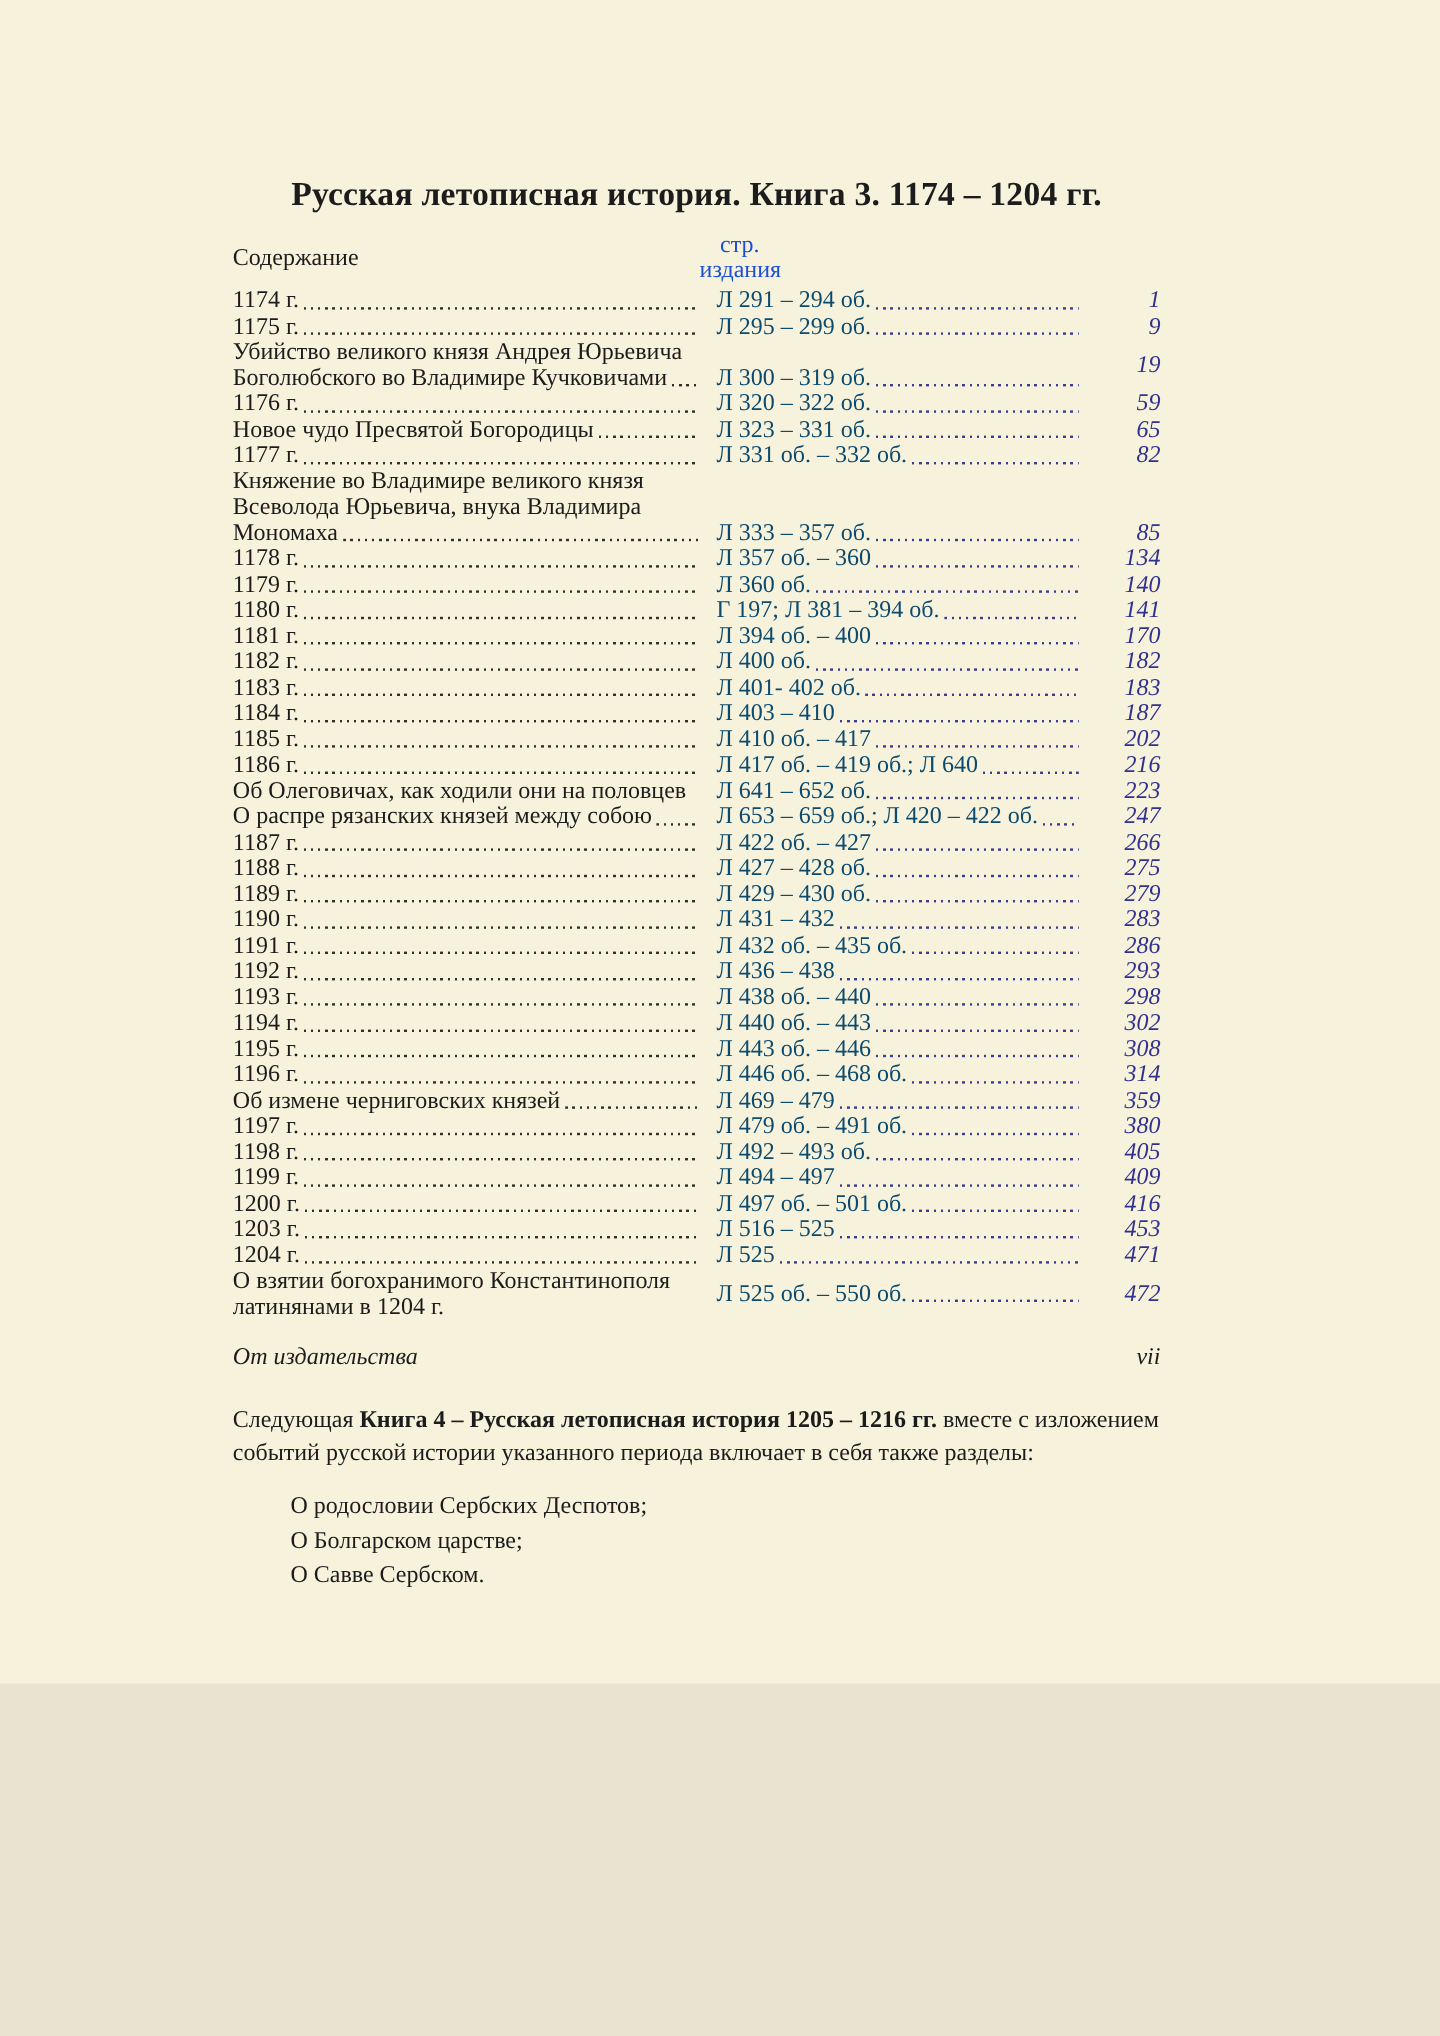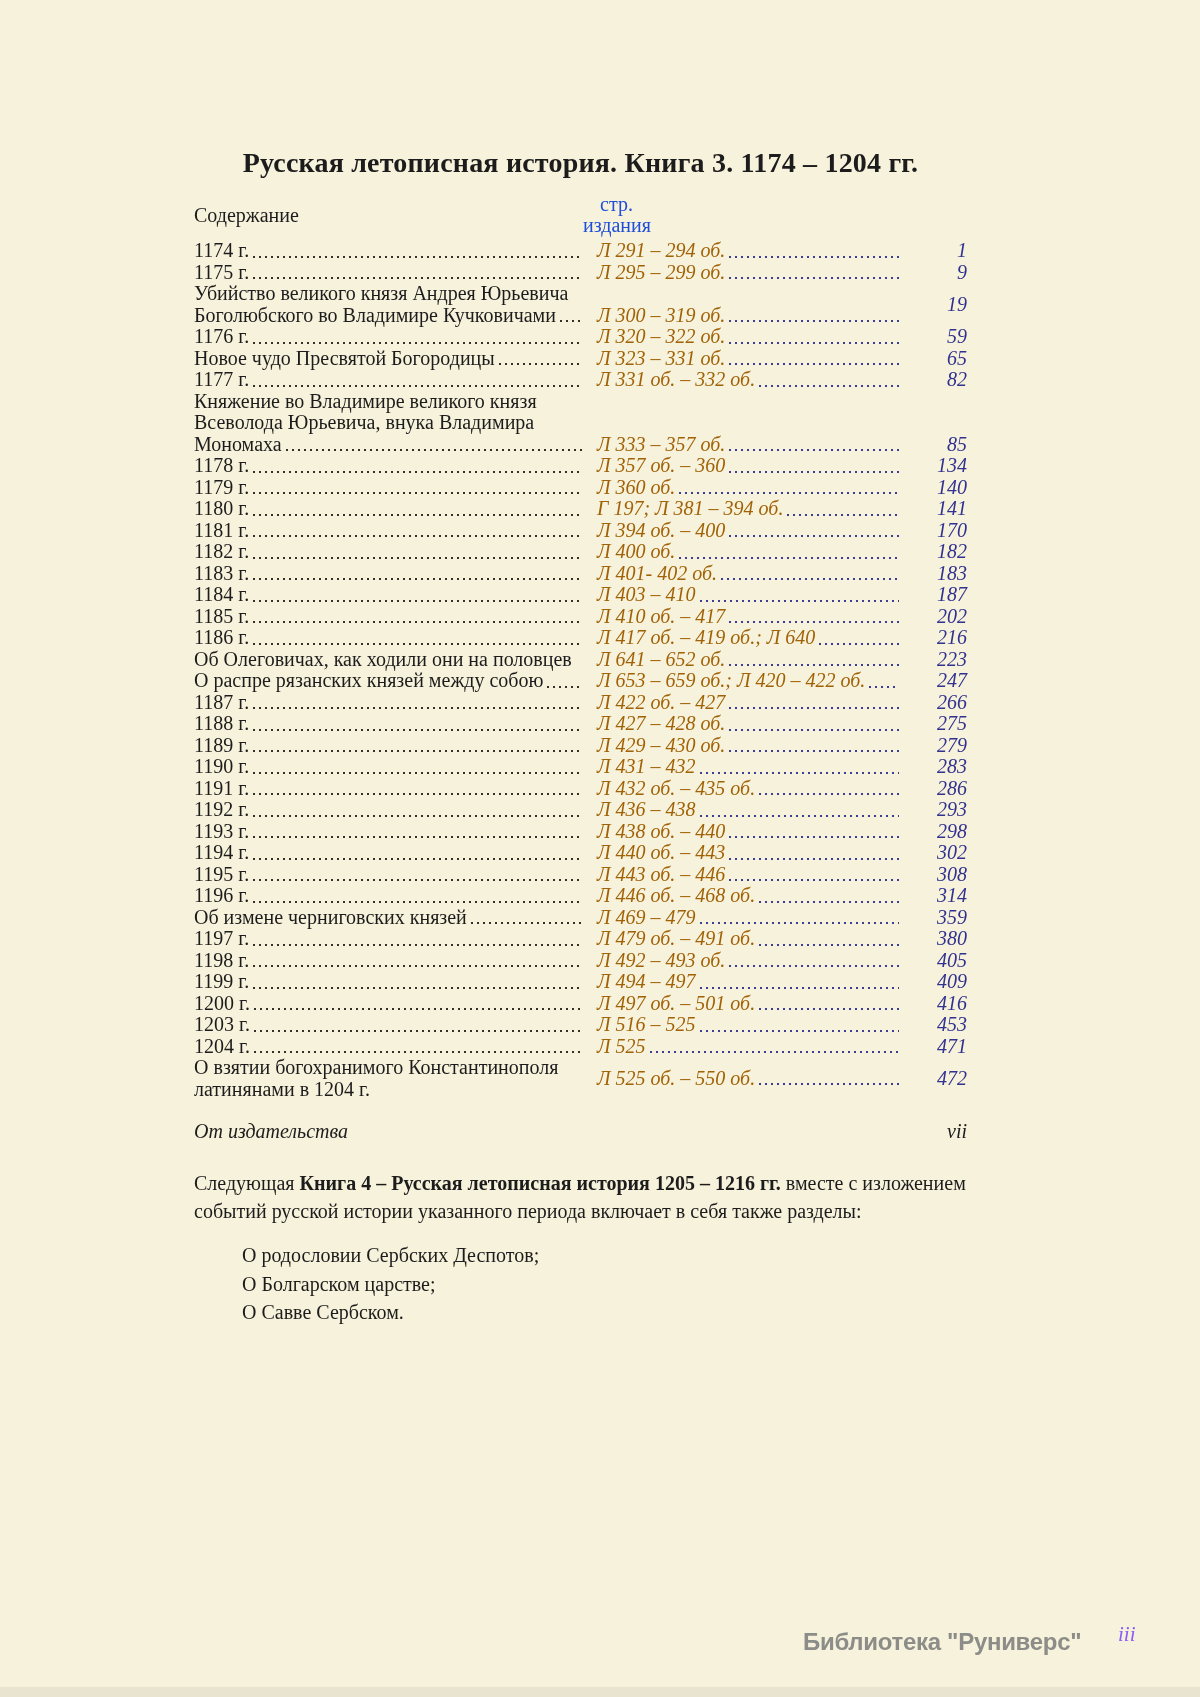--- a/index.html
+++ b/index.html
@@ -1,20 +1,20 @@
 <!DOCTYPE html>
 <html><head>
 <meta charset="utf-8">
 <style>
   html, body { margin: 0; padding: 0; }
   body { background: #e9e4cf; }
   .page {
     position: relative;
     width: 1200px;
-    height: 1687px;
+    height: 1403px;
     margin: 0 auto;
     background: #f7f2db;
     font-family: "Liberation Serif", serif;
     color: #1c1c1c;
     overflow: hidden;
   }
   .content {
     position: absolute;
     left: 194px;
     top: 146px;
@@ -36,22 +36,21 @@
   .toc-head .cell-s { width: 303px; margin-left: 14px; }
   .toc-head .cell-p { width: 67px; text-align: center; }
   .toc-row { display: flex; align-items: flex-end; line-height: 21.5px; }
   .cell-c { width: 389px; display: flex; flex-direction: column; }
   .c-line { white-space: nowrap; }
   .c-line.last { display: flex; align-items: flex-end; }
   .cell-s {
     width: 303px; margin-left: 14px;
     display: flex; align-items: flex-end;
     white-space: nowrap;
-    font-style: italic;
-    color: #a16207;
+    color: #0c4a6e;
   }
   .cell-p {
     width: 67px; text-align: right;
     font-style: italic;
     color: #31318f;
   }
   .v-center { align-self: center; }
   .leader {
     flex: 1 1 auto;
     height: 2px;

